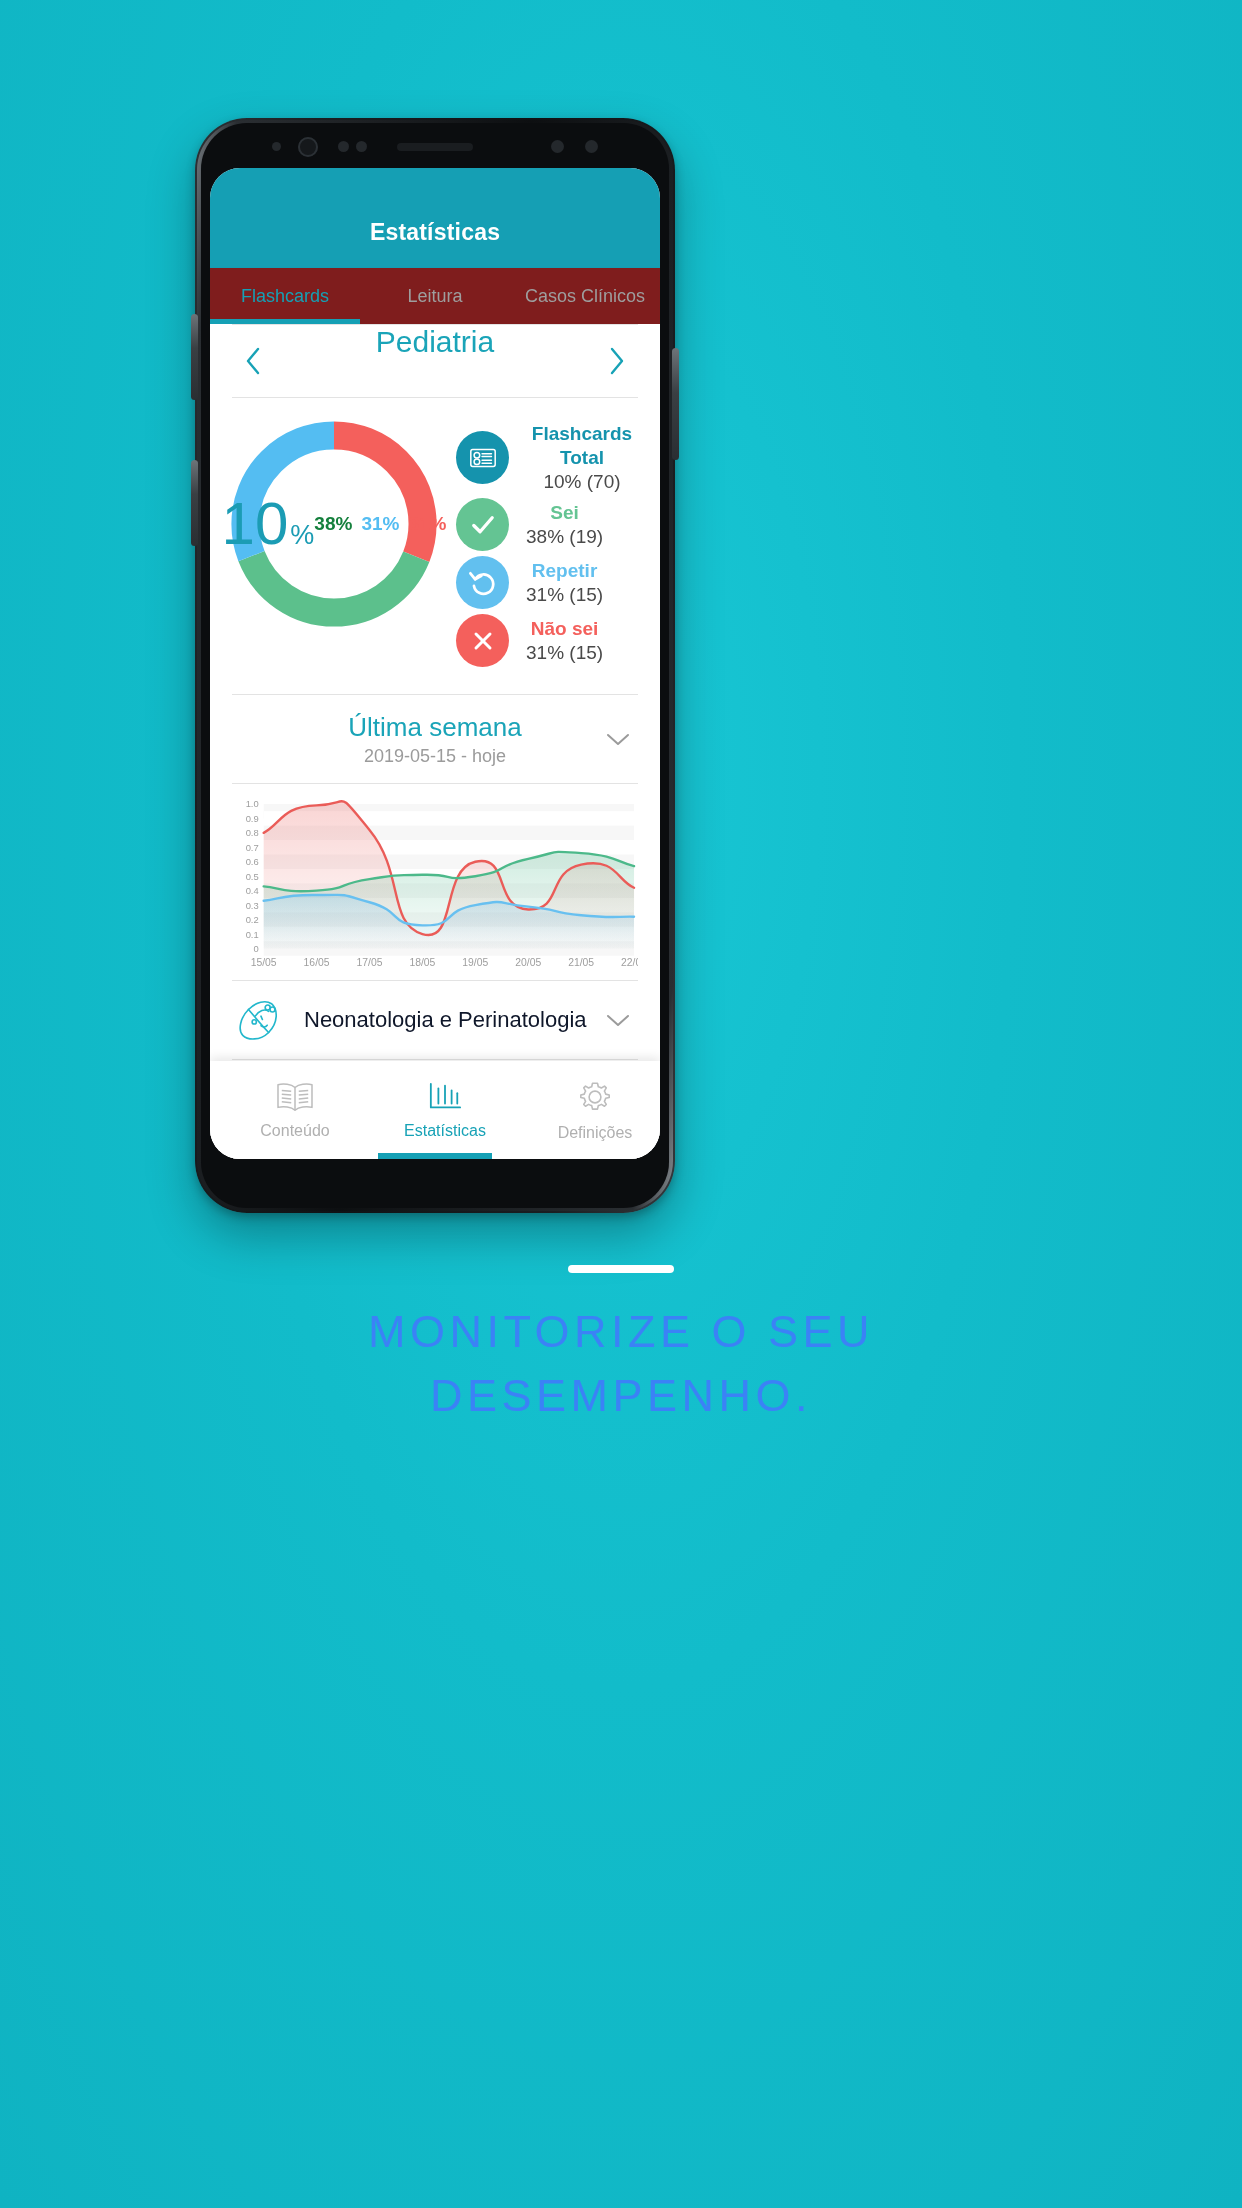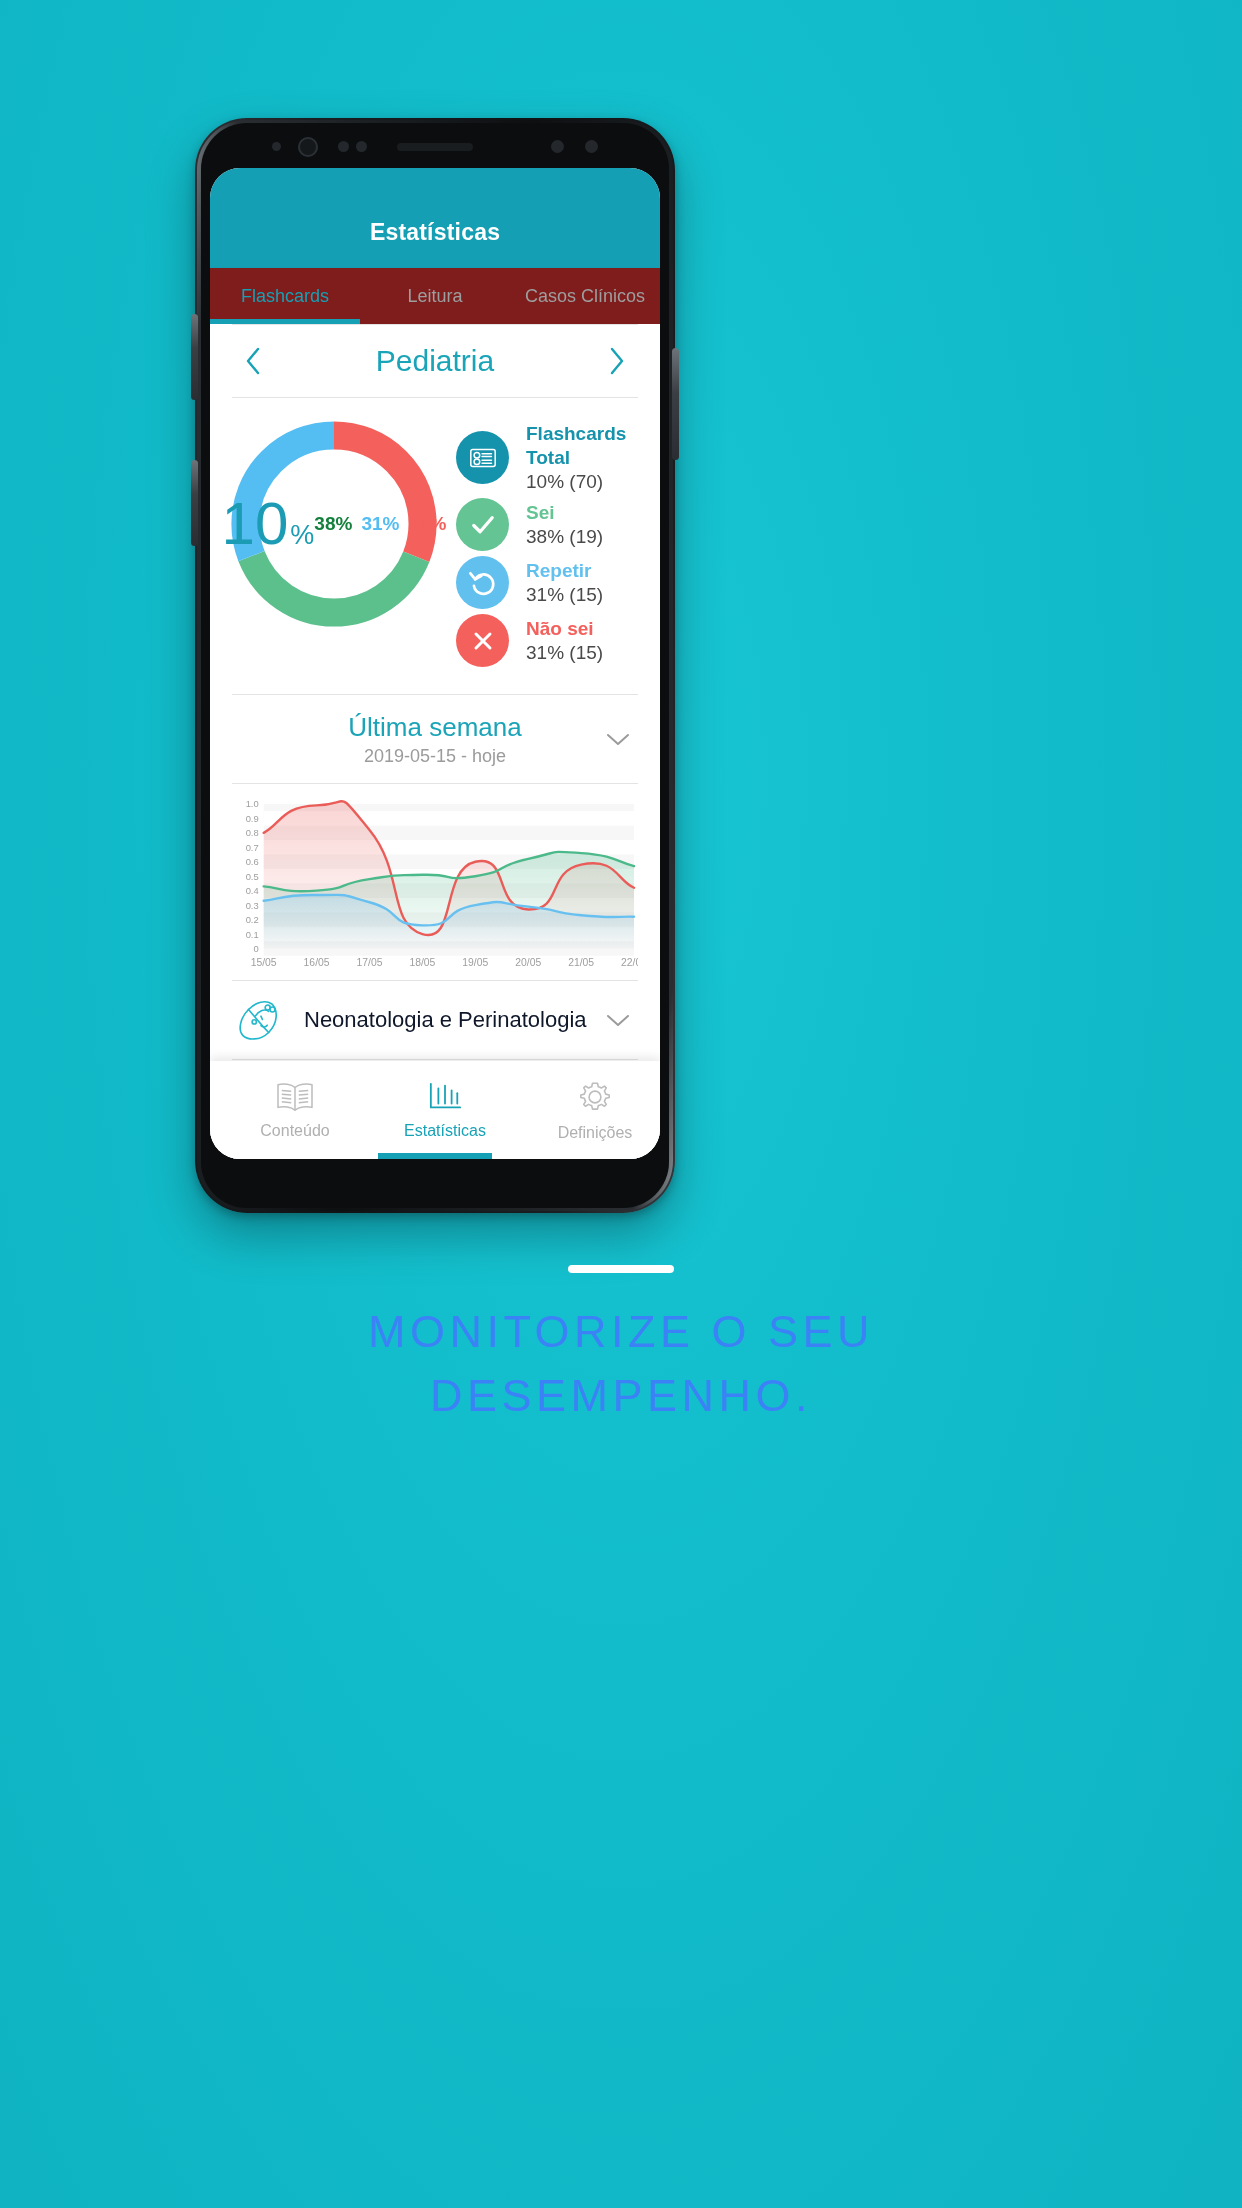--- a/index.html
+++ b/index.html
@@ -76,40 +76,40 @@
   .tab-indicator { position:absolute; bottom:0; left:0; width:33.33%;
                    height:5px; background:#15a0b5; }
 
   
   .content { position:absolute; left:0; right:0; top:156px; bottom:0;
              background:#fff; overflow:hidden; }
 
   .hr { height:1px; background:#e3e3e3; margin:0 22px; }
 
   
-  .catnav { display:flex; align-items:center; height:72px; padding:0 22px; }
+  .catnav { display:flex; height:72px; padding:0 22px; }
   .chev { width:42px; color:#17a2b6; font-size:30px; font-weight:300;
           display:flex; align-items:center; justify-content:center; }
   .chev svg { display:block; }
   .cat-title { flex:1; text-align:center; color:#1aa4b8; font-size:30px; }
 
   
   .statblock { display:flex; padding: 18px 22px 22px 16px; }
   .donut-wrap { width:216px; height:216px; position:relative; flex:none; }
   .donut-center { position:absolute; left:0; right:0; top:0; bottom:0;
                   display:flex; align-items:center;
                   justify-content:center; }
   .donut-main { font-size:60px; color:#1b9cb4; line-height:1; font-weight:400;
                 display:flex; align-items:baseline; }
   .donut-main .pct { font-size:27px; margin-left:2px; }
   .donut-rule { width:106px; height:2px; background:#d8d8d8; margin:9px 0 6px; }
   .donut-sub { display:flex; gap:9px; font-size:19px; font-weight:bold; }
   .ds-g { color:#15803d; } .ds-b { color:#54bdf2; } .ds-r { color:#f4605c; }
 
-  .legend { flex:1; padding-left:14px; padding-top:6px; }
+  .legend { flex:1; padding-left:14px; padding-top:6px;text-align:center; }
   .legend-row { display:flex; align-items:center; margin-bottom:5px; }
   .leg-icon { width:53px; height:53px; border-radius:50%; flex:none;
               display:flex; align-items:center; justify-content:center; }
   .leg-text { padding-left:17px; }
   .leg-label { font-size:19px; font-weight:bold; line-height:1.25; }
   .leg-value { font-size:19px; color:#4a4a4a; line-height:1.25; }
   .c-total { background:#1593ad; } .l-total { color:#1593ad; }
   .c-sei { background:#64c493; } .l-sei { color:#64c493; }
   .c-rep { background:#62c0ef; } .l-rep { color:#62c0ef; }
   .c-nao { background:#f4605c; } .l-nao { color:#f4605c; }

